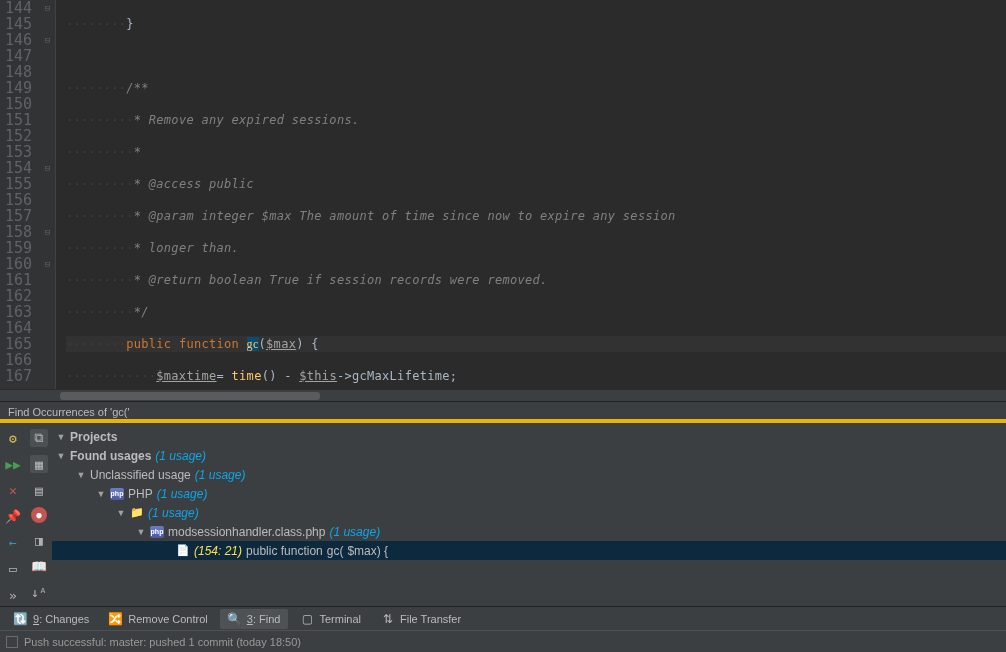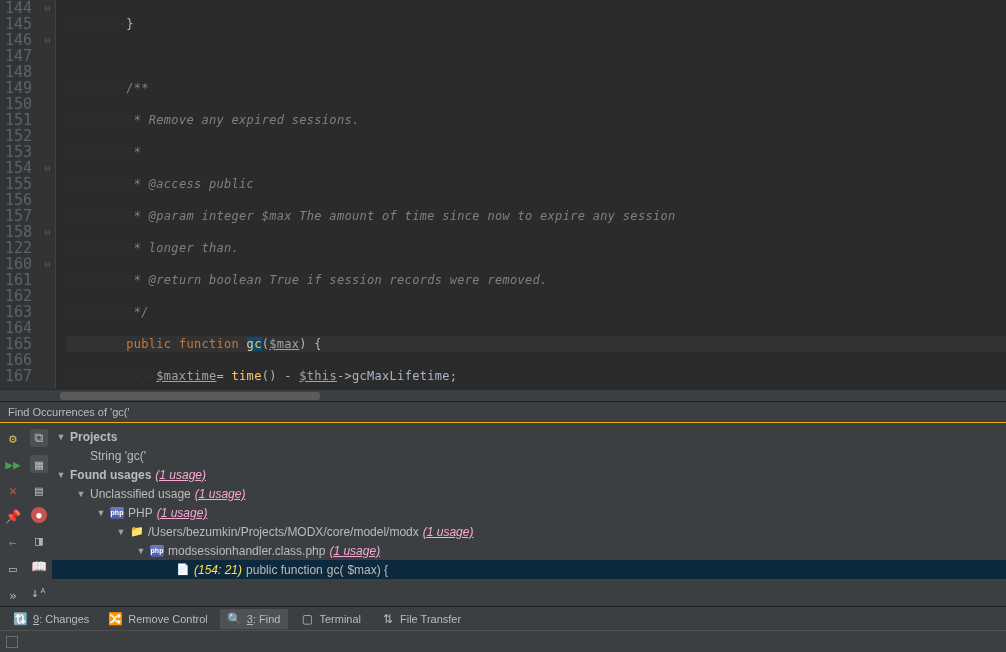--- a/index.html
+++ b/index.html
@@ -46,33 +46,33 @@
   line-height: 16px;
   white-space: pre;
   font-style: italic;
   letter-spacing: 0.3px;
 }
 .code .row { height: 16px; }
 .dots { color: #404040; font-style: normal; }
 .cmt { color: #808080; }
 .kw { color: #cc7832; font-style: normal; }
 .fn { color: #ffc66d; font-style: normal; }
-.hl { background: #0c4a6e; }
+.hl { background: #0c4a6e; font-family: Liberation Serif, serif; }
 .var { color: #a3a3a3; font-style: normal; text-decoration: underline; }
 .pn { color: #a9b7c6; font-style: normal; }
 .caret-line { background: #323232; }
 
 .scrollbar-h { height: 12px; background: #3c3f41; border-top:1px solid #2b2b2b; }
 .scrollbar-h .thumb { width: 260px; height: 8px; background: #595b5d; border-radius: 3px; margin: 2px 0 0 60px; }
 
 .panel-header {
   background: #3c3f41;
   height: 22px;
   border-top: 1px solid #232323;
-  border-bottom: 1px solid #eab308;
+  border-bottom: 4px solid #eab308;
   color: #bbbbbb;
   font-family: -apple-system, sans-serif;
   font-size: 11px;
   padding: 4px 8px;
 }
 .find-panel {
   display: flex;
   flex: 1;
   background: #3c3f41;
 }
@@ -110,21 +110,21 @@
   display: flex;
   align-items: center;
   height: 19px;
   gap: 4px;
 }
 .tree-row.sel { background: #0d293e; }
 .tw { width: 10px; font-size: 9px; color: #a0a0a0; cursor: pointer; display:inline-flex; justify-content:center; }
 .fi { width: 14px; height: 14px; display:inline-flex; align-items:center; justify-content:center; font-size:11px; }
 .fi.folder { color:#87939a; }
 .fi.php { background:linear-gradient(#6b7cc4,#4b5a9e); color:#fff; font-size:7px; font-weight:bold; border-radius:2px; width:14px; height:12px; }
-.gray { color: #f9a8d4; font-style: italic; text-decoration: underline; }
+.gray { color: #0ea5e9; font-style: italic; }
 .bold { font-weight: 600; }
 .usage-ln { color:#fde047; font-style:italic;}
 .usage-hl { font-weight: 400;}
 
 .bottom-bar {
   background: #3c3f41;
   height: 24px;
   border-top: 1px solid #232323;
   display: flex;
   align-items: center;
@@ -169,21 +169,21 @@
     <span class="ln">149</span>
     <span class="ln">150</span>
     <span class="ln">151</span>
     <span class="ln">152</span>
     <span class="ln">153</span>
     <span class="ln">154</span>
     <span class="ln">155</span>
     <span class="ln">156</span>
     <span class="ln">157</span>
     <span class="ln">158</span>
-    <span class="ln">122</span>
+    <span class="ln">159</span>
     <span class="ln">160</span>
     <span class="ln">161</span>
     <span class="ln">162</span>
     <span class="ln">163</span>
     <span class="ln">164</span>
     <span class="ln">165</span>
     <span class="ln">166</span>
     <span class="ln">167</span>
   </div>
   <div class="fold-gutter">
@@ -255,43 +255,39 @@
     <div class="tbtn redfill">●</div>
     <div class="tbtn">◨</div>
     <div class="tbtn">📖</div>
     <div class="tbtn">↓ᴬ</div>
   </div>
   <div class="tree">
     <div class="tree-row" style="padding-left:4px">
       <span class="tw">▼</span>
       <span class="bold">Projects</span>
     </div>
-    <div class="tree-row" style="padding-left:38px">
-      <span>String 'gc('</span>
-    </div>
     <div class="tree-row" style="padding-left:4px">
       <span class="tw">▼</span>
       <span class="bold">Found usages</span>
       <span class="gray">(1 usage)</span>
     </div>
     <div class="tree-row" style="padding-left:24px">
       <span class="tw">▼</span>
       <span>Unclassified usage</span>
       <span class="gray">(1 usage)</span>
     </div>
     <div class="tree-row" style="padding-left:44px">
       <span class="tw">▼</span>
       <span class="fi php">php</span>
       <span>PHP</span>
       <span class="gray">(1 usage)</span>
     </div>
     <div class="tree-row" style="padding-left:64px">
       <span class="tw">▼</span>
       <span class="fi folder">📁</span>
-      <span>/Users/bezumkin/Projects/MODX/core/model/modx</span>
       <span class="gray">(1 usage)</span>
     </div>
     <div class="tree-row" style="padding-left:84px">
       <span class="tw">▼</span>
       <span class="fi php">php</span>
       <span>modsessionhandler.class.php</span>
       <span class="gray">(1 usage)</span>
     </div>
     <div class="tree-row sel" style="padding-left:124px">
       <span class="fi">📄</span>
@@ -321,13 +317,14 @@
     <span>Terminal</span>
   </div>
   <div class="btab">
     <span class="bicon">⇅</span>
     <span>File Transfer</span>
   </div>
 </div>
 
 <div class="status-bar">
   <span class="cb"></span>
+  <span>Push successful: master: pushed 1 commit (today 18:50)</span>
 </div>
 
 </body></html>

